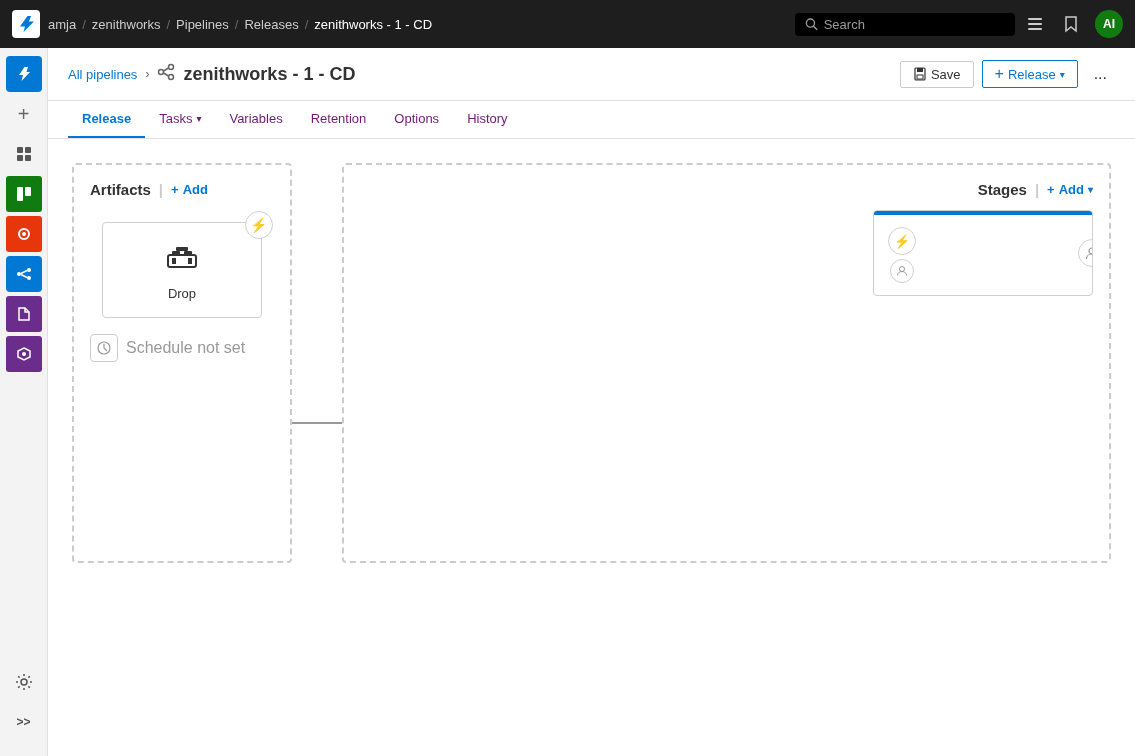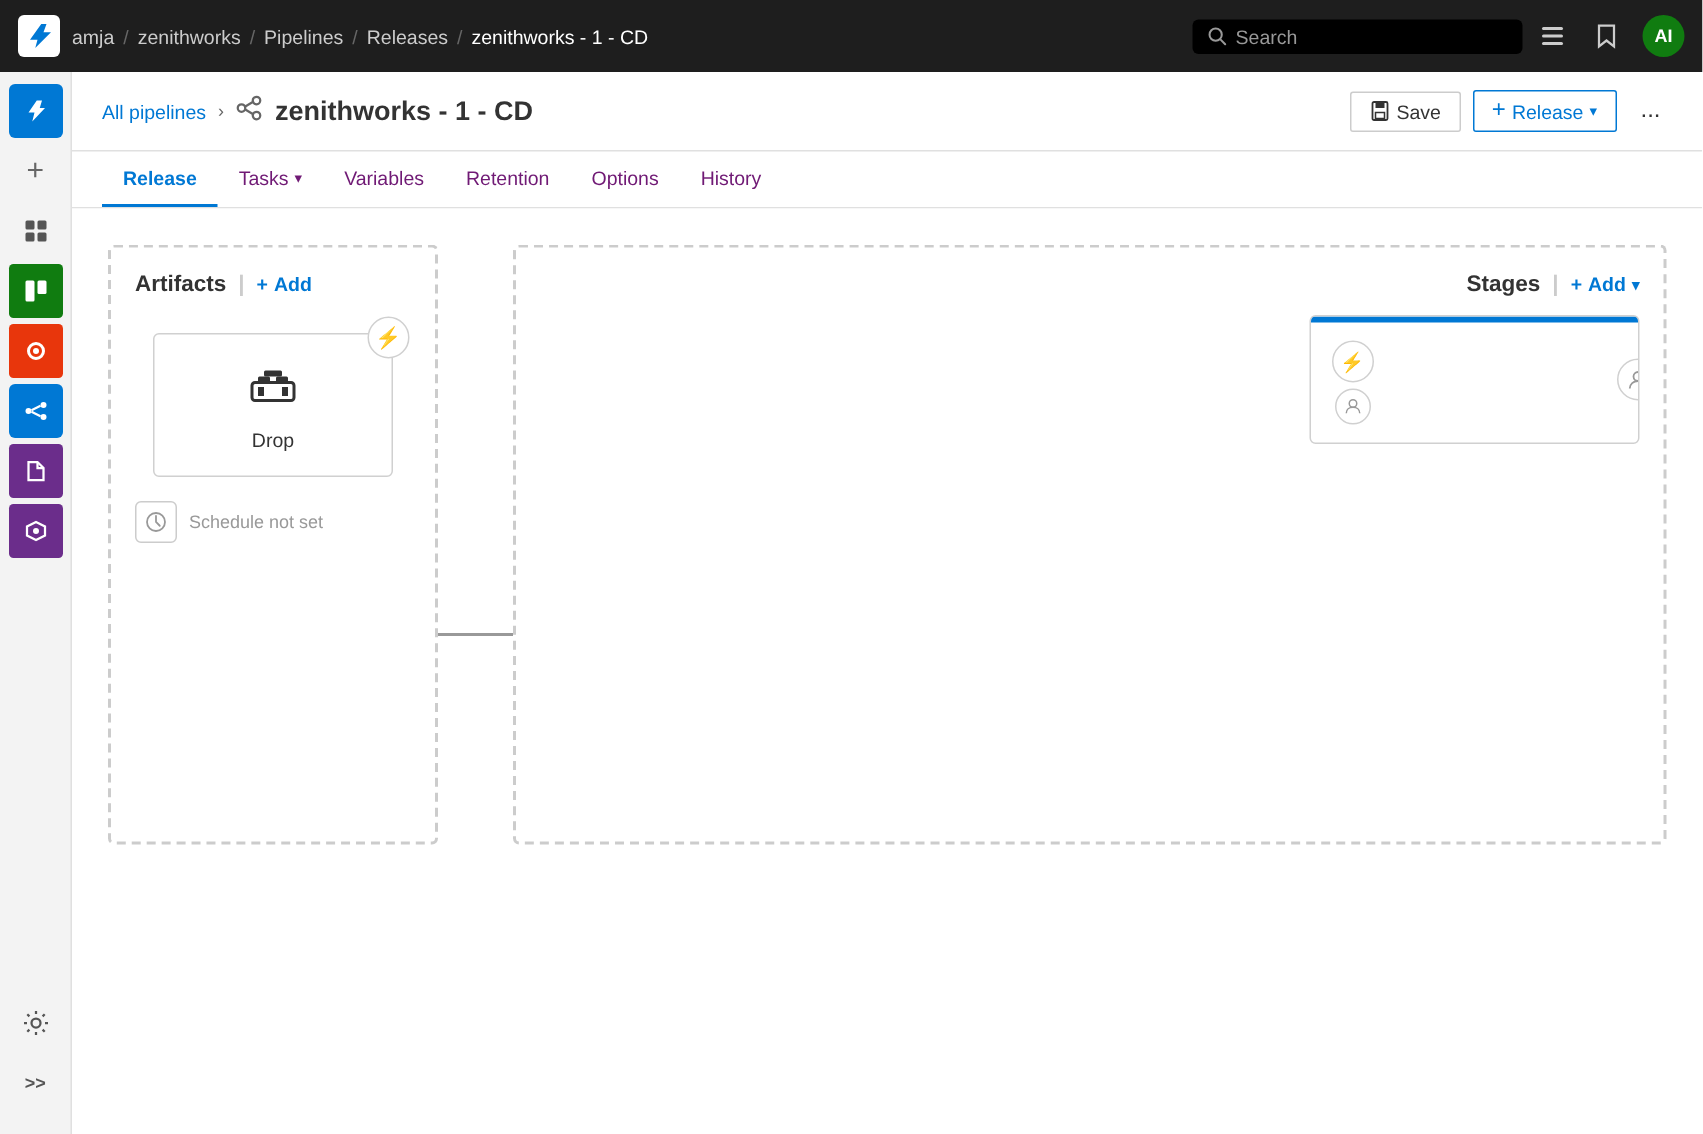--- a/index.html
+++ b/index.html
@@ -68,21 +68,21 @@
 
     
     .artifact-card {
       border: 1px solid #d0d0d0; border-radius: 4px; background: #fff; padding: 16px; display: flex; flex-direction: column; align-items: center; gap: 8px; position: relative; cursor: pointer; width: 160px; margin: 0 auto;
     }
     .artifact-lightning { position: absolute; top: -12px; right: -12px; width: 28px; height: 28px; background: #fff; border: 1px solid #d0d0d0; border-radius: 50%; display: flex; align-items: center; justify-content: center; font-size: 14px; color: #666; }
     .artifact-icon { font-size: 28px; color: #333; }
     .artifact-name { font-size: 13px; color: #333; }
 
     
-    .schedule-area { display: flex; align-items: center; gap: 8px; color: #999; font-size: 12px; cursor: pointer; }
+    .schedule-area { display: flex; align-items: center; gap: 8px; color: #999; font-size: 16px; cursor: pointer; }
     .schedule-icon { width: 28px; height: 28px; border: 1px solid #ccc; border-radius: 4px; display: flex; align-items: center; justify-content: center; font-size: 14px; }
 
     
     .stages-box {
       border: 2px dashed #ccc; border-radius: 4px; flex: 1; padding: 16px; display: flex; flex-direction: column; gap: 4px; min-height: 340px; align-items: flex-end;
     }
 
     
     .stage-card {
       border: 1px solid #d0d0d0; border-radius: 4px; background: #fff; width: 220px; overflow: hidden; cursor: pointer; position: relative;

